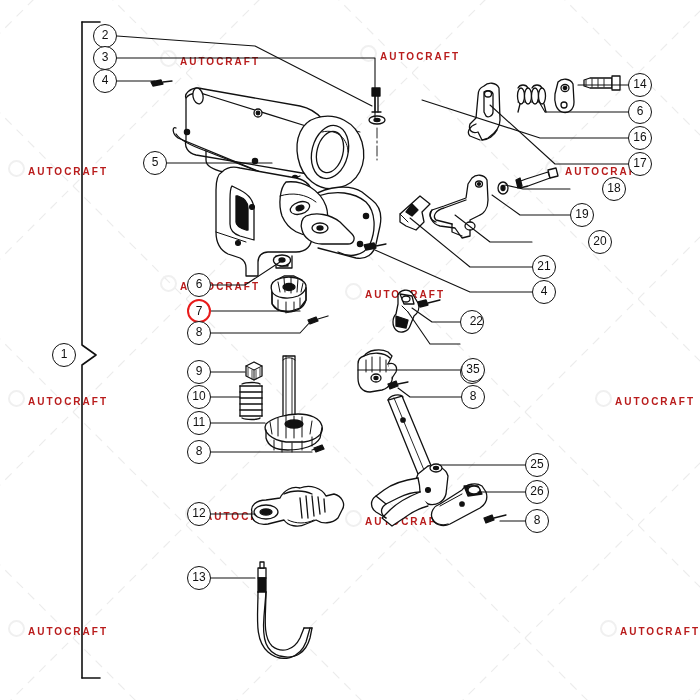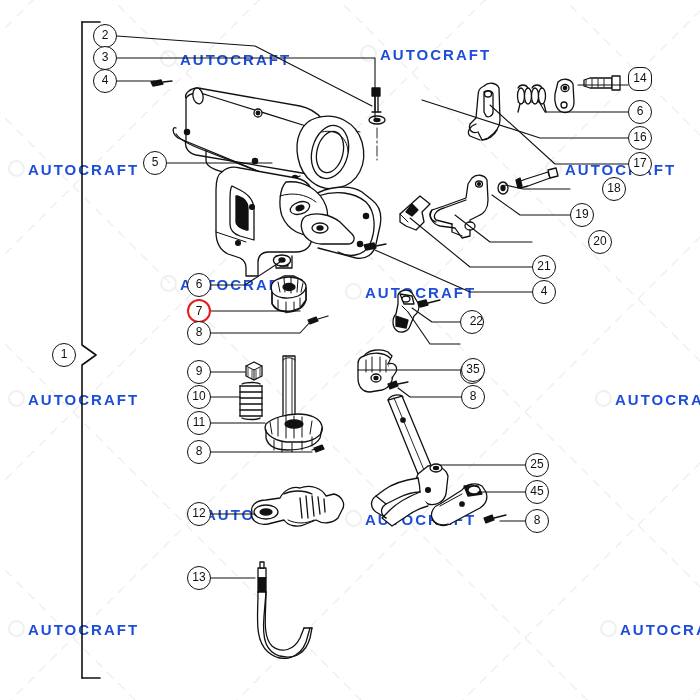--- a/index.html
+++ b/index.html
@@ -8,24 +8,24 @@
     background:#ffffff;
     font-family:"Liberation Sans", sans-serif;
   }
   
   .wm-grid{
     position:absolute;left:0;top:0;width:700px;height:700px;
     pointer-events:none;
   }
   .wm-text{
     position:absolute;
-    color:#1d4ed8;
+    color:#b91c1c;
     font-family:"Liberation Sans", sans-serif;
     font-weight:bold;
-    font-size:15px;
+    font-size:10px;
     letter-spacing:2px;
     white-space:nowrap;
     pointer-events:none;
     user-select:none;
   }
   .wm-text .wm-ring{
     display:inline-block;width:13px;height:13px;border:2px solid #f0f0f0;
     border-radius:50%;vertical-align:-2px;margin-right:3px;
   }
   
@@ -420,31 +420,31 @@
       <div class="callout" style="left: 155px; top: 163px;">5</div>
       <div class="callout" style="left: 199px; top: 285px;">6</div>
       <div class="callout hl" style="left: 199px; top: 311px;">7</div>
       <div class="callout" style="left: 199px; top: 333px;">8</div>
       <div class="callout" style="left: 199px; top: 372px;">9</div>
       <div class="callout" style="left: 199px; top: 397px;">10</div>
       <div class="callout" style="left: 199px; top: 423px;">11</div>
       <div class="callout" style="left: 199px; top: 452px;">8</div>
       <div class="callout" style="left: 199px; top: 514px;">12</div>
       <div class="callout" style="left: 199px; top: 578px;">13</div>
-      <div class="callout" style="left: 640px; top: 79px; border-radius: 9px;">14</div>
+      <div class="callout" style="left: 640px; top: 85px;">14</div>
       <div class="callout" style="left: 640px; top: 112px;">6</div>
       <div class="callout" style="left: 640px; top: 138px;">16</div>
       <div class="callout" style="left: 640px; top: 164px;">17</div>
       <div class="callout" style="left: 582px; top: 189px; margin-left: 20px;">18</div>
       <div class="callout" style="left: 582px; top: 215px;">19</div>
       <div class="callout" style="left: 544px; top: 242px; margin-left: 44px;">20</div>
       <div class="callout" style="left: 544px; top: 267px;">21</div>
       <div class="callout" style="left: 544px; top: 292px;">4</div>
       <div class="callout" style="left: 472px; top: 322px; text-align: right;">22</div>
       <div class="callout" style="left: 472px; top: 344px; margin-top: 16px;">23</div>
       <div class="callout" style="left: 473px; top: 370px;">35</div>
       <div class="callout" style="left: 473px; top: 397px;">8</div>
       <div class="callout" style="left: 537px; top: 465px;">25</div>
-      <div class="callout" style="left: 537px; top: 492px;">45</div>
+      <div class="callout" style="left: 537px; top: 492px;">26</div>
       <div class="callout" style="left: 537px; top: 521px;">8</div>
     </div>
 
 </div>
 
 </body></html>

